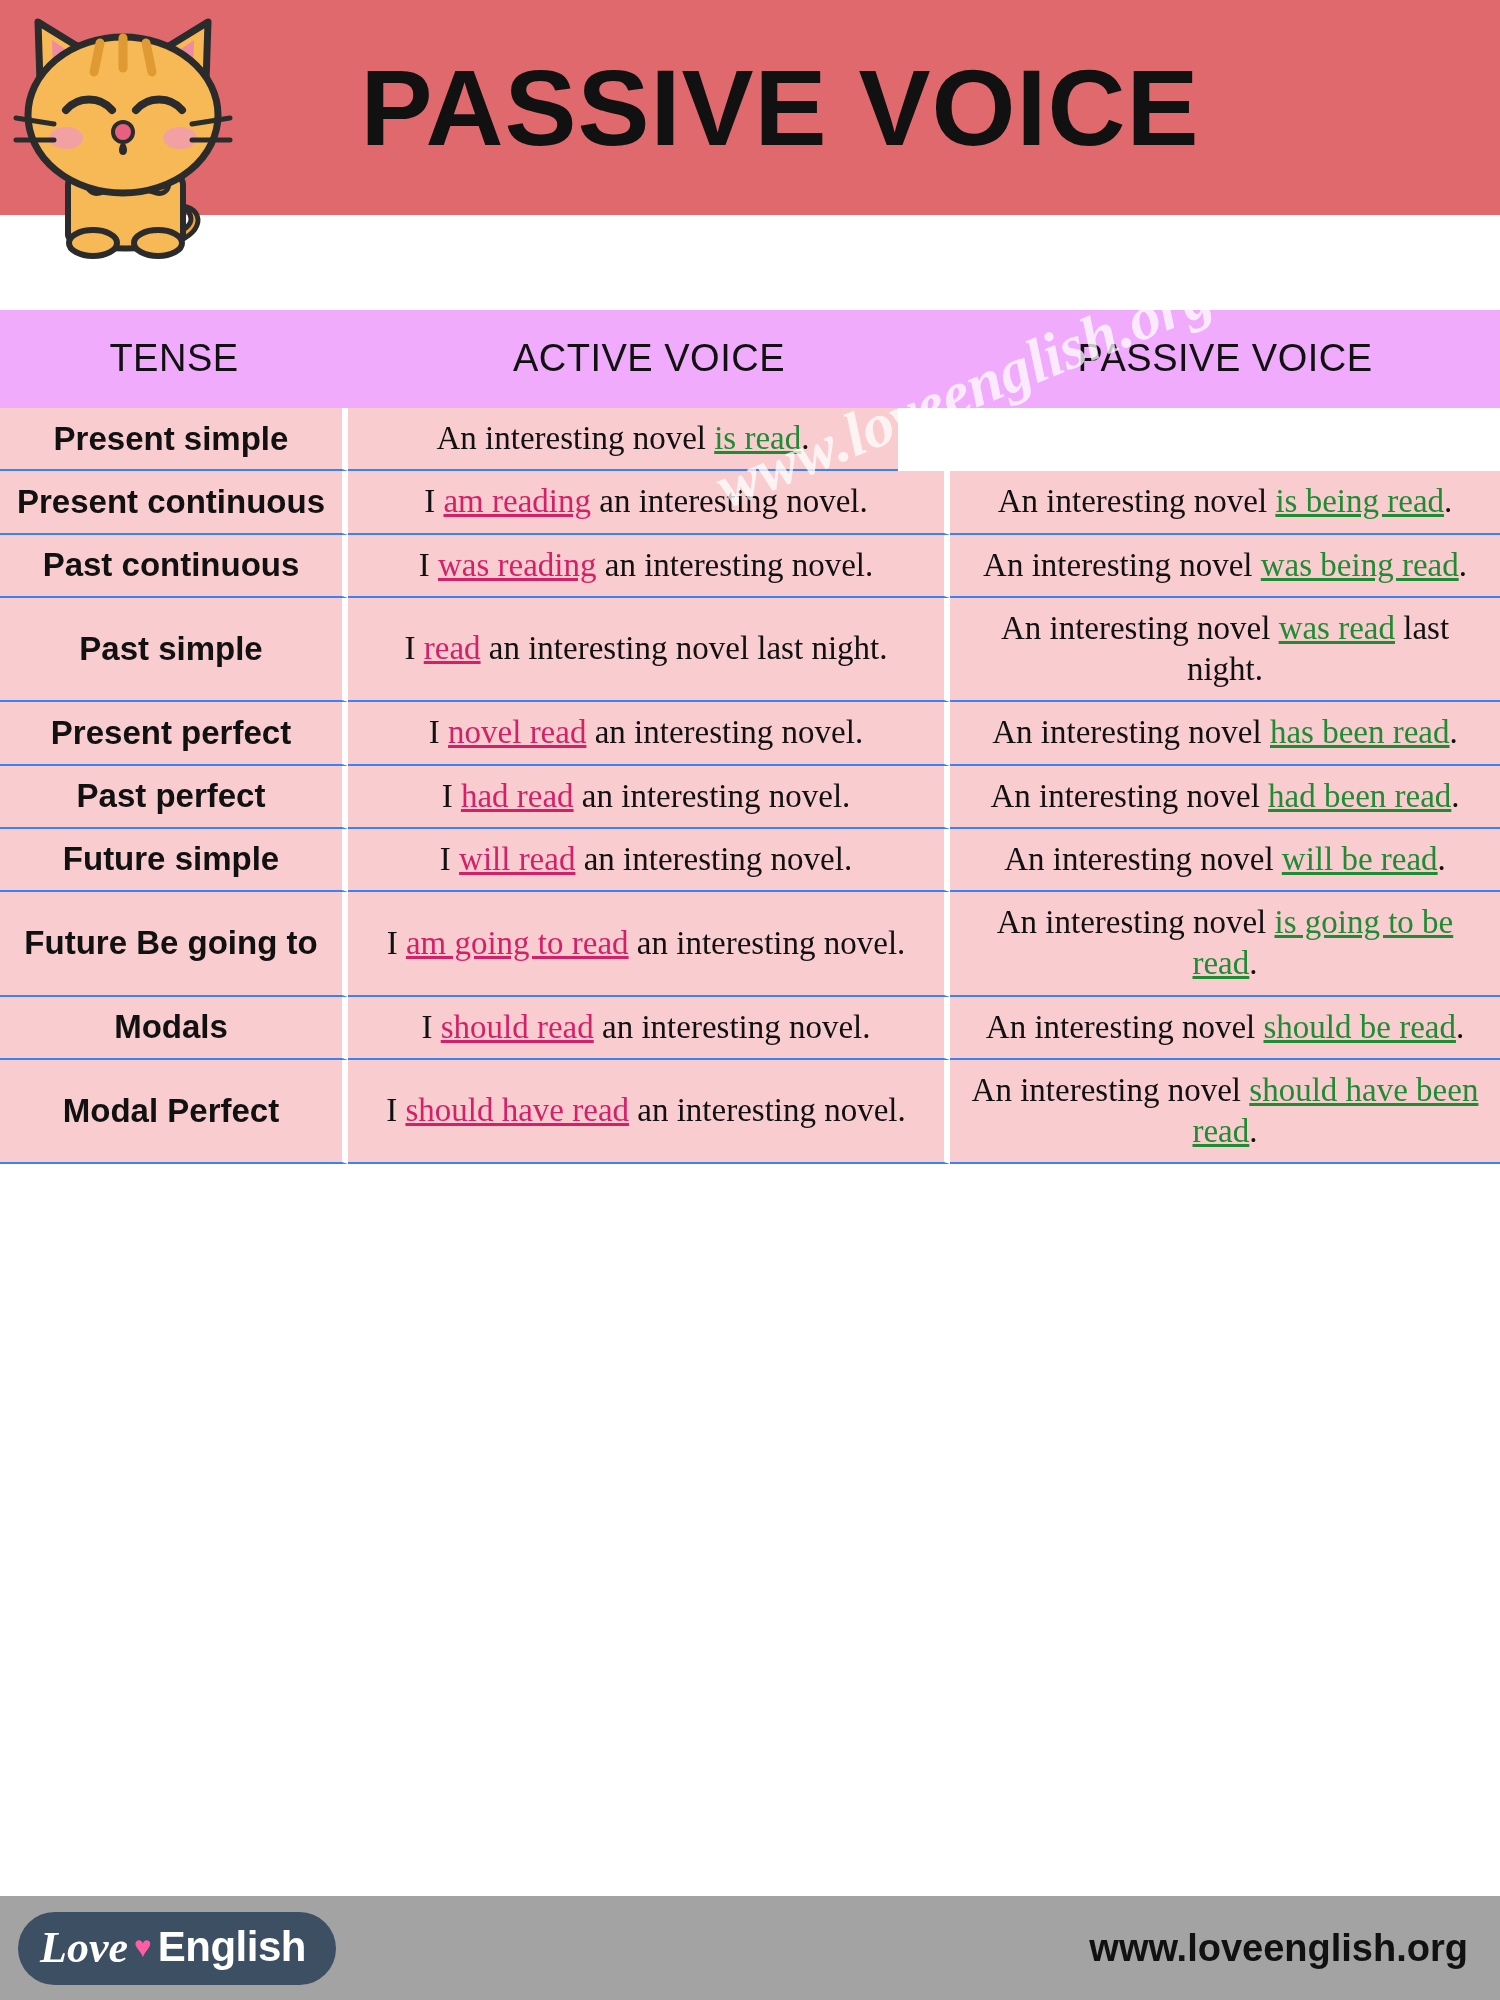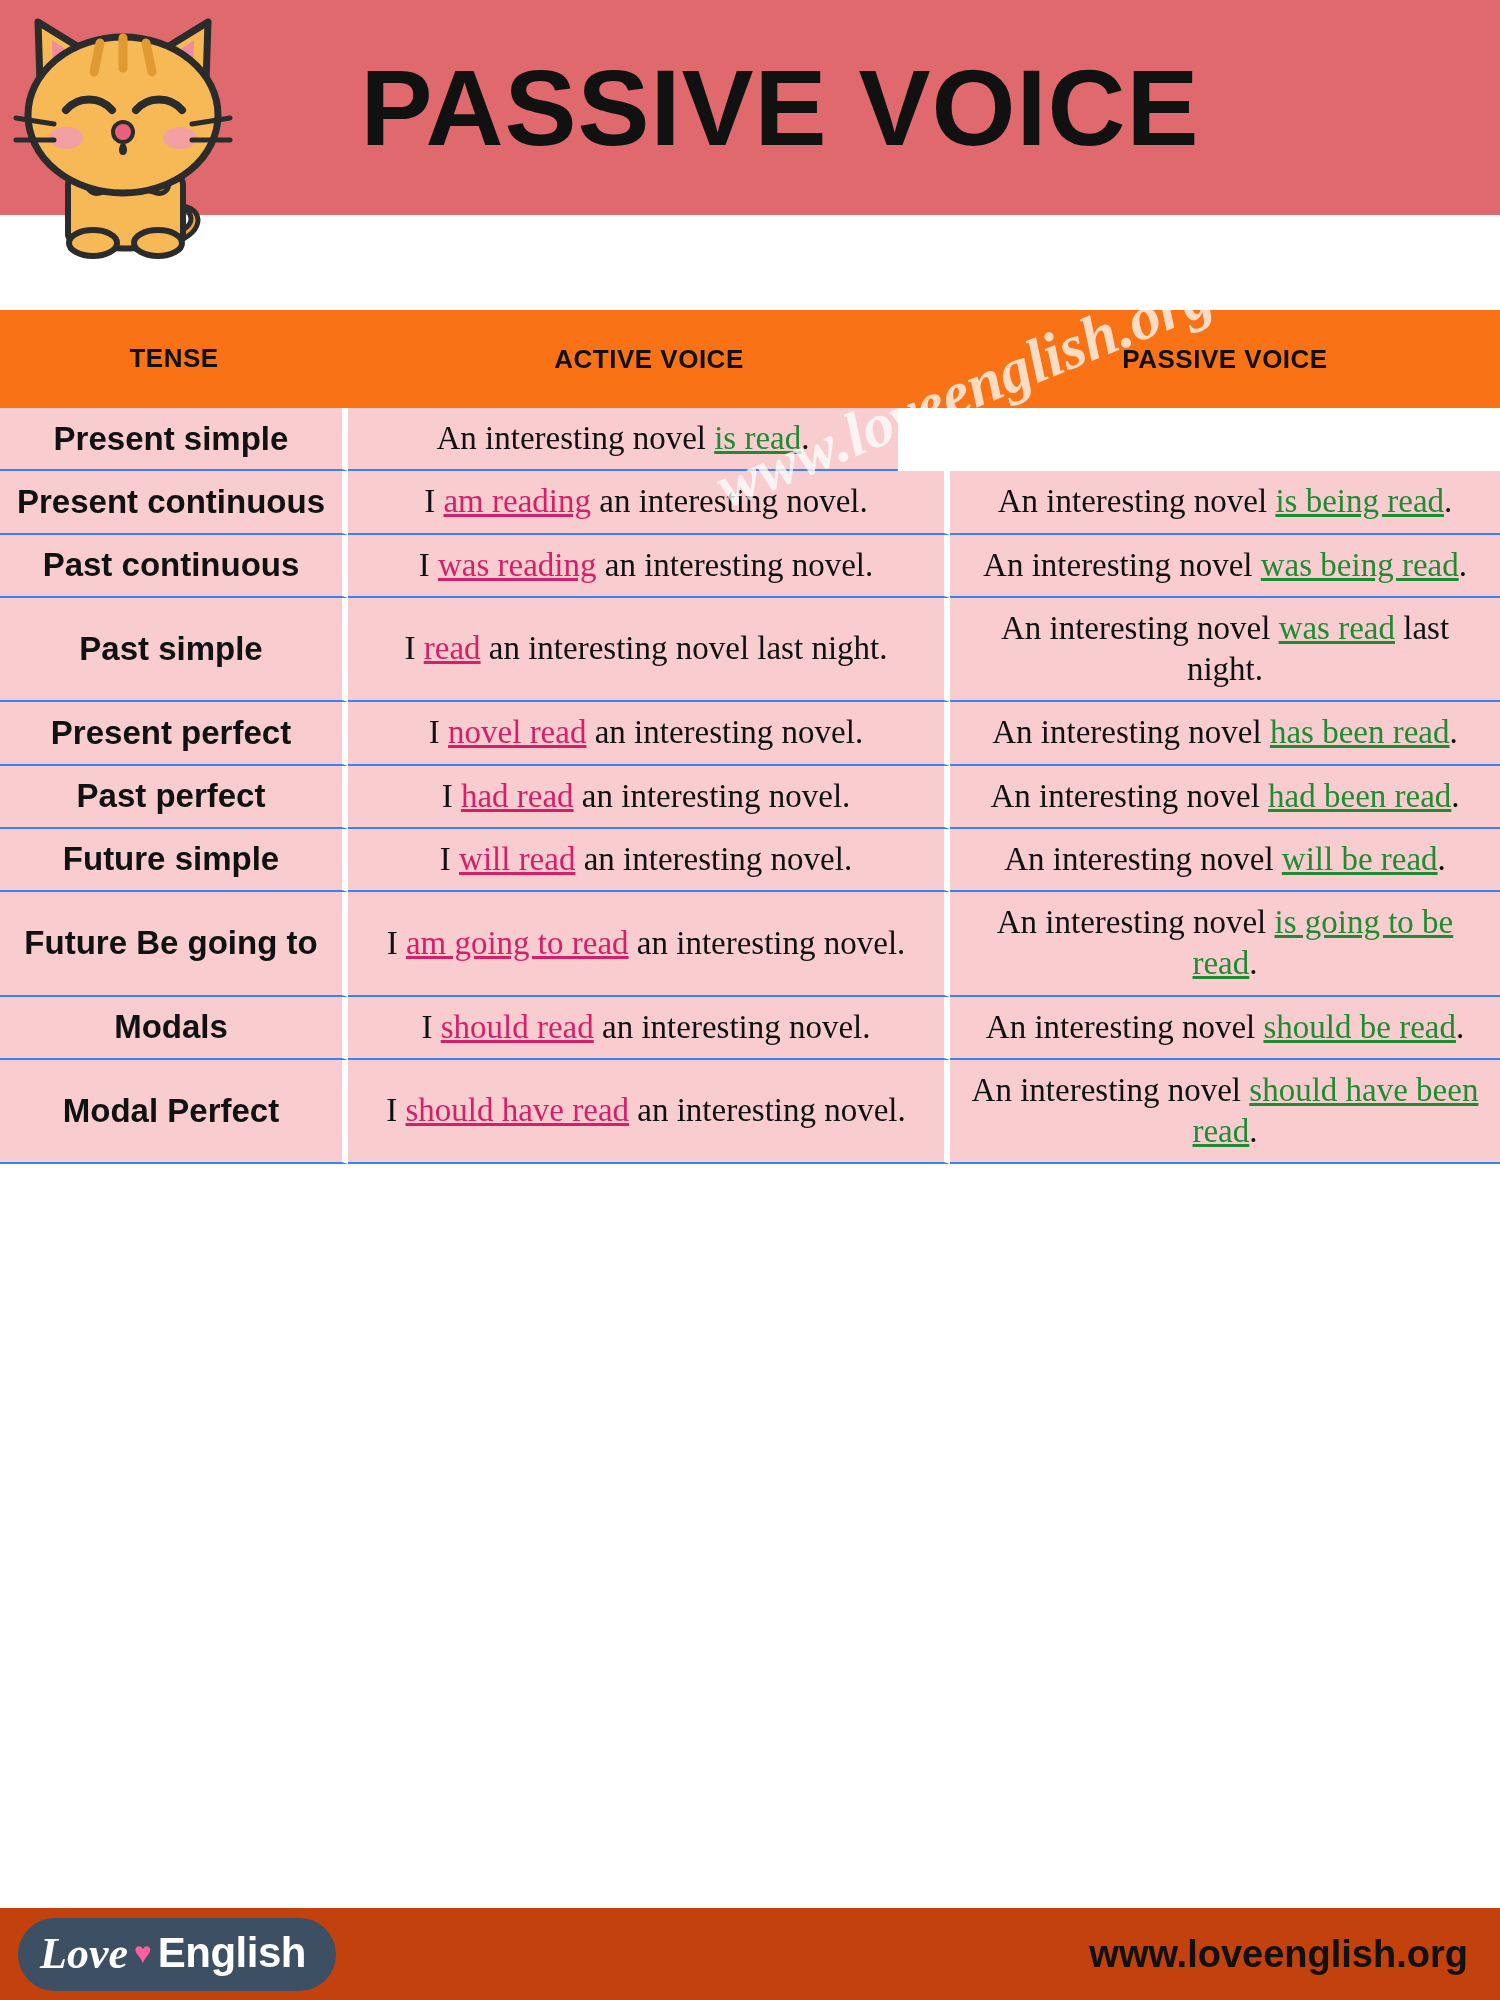--- a/index.html
+++ b/index.html
@@ -56,24 +56,24 @@
   .row {
     display: flex;
     width: 100%;
     align-items: stretch;
   }
   .thead {
     background: #e0696e;
     height: 98px;
   }
   .thead .cell {
-    background: #f97316;
-    color: #111111;
-    font-weight: bold;
-    font-size: 26px;
+    background: #f0abfc;
+    color: #111111;
+    font-weight: normal;
+    font-size: 38px;
     letter-spacing: 0.5px;
     display: flex;
     align-items: center;
     justify-content: center;
     border: none;
   }
   .cell {
     background: #f9cdd0;
     box-sizing: border-box;
     display: flex;
@@ -139,22 +139,22 @@
   }
   .wm1 { top: 355px; left: 700px; }
   .wm2 { top: 1510px; left: 130px; }
 
   
   .footer {
     position: absolute;
     left: 0;
     bottom: 0;
     width: 1500px;
-    height: 92px;
-    background: #c2410c;
+    height: 104px;
+    background: #a3a3a3;
     display: flex;
     align-items: center;
     justify-content: space-between;
     z-index: 6;
   }
   .logo {
     margin-left: 18px;
     background: #3d4f63;
     border-radius: 40px;
     padding: 10px 30px 12px 22px;

